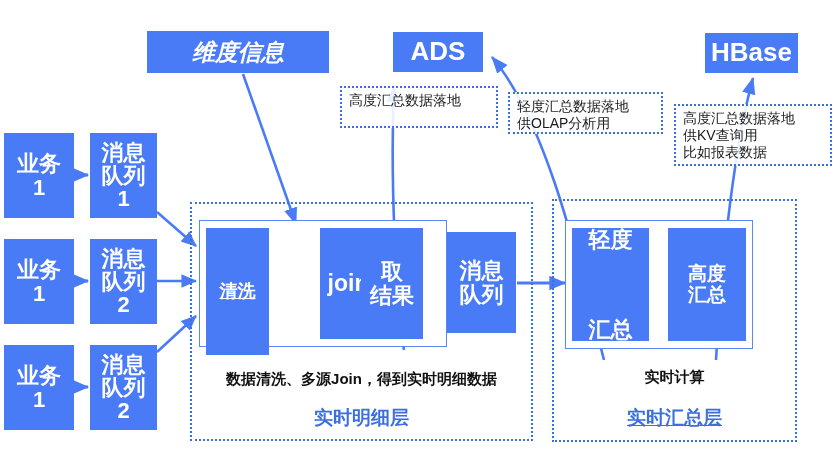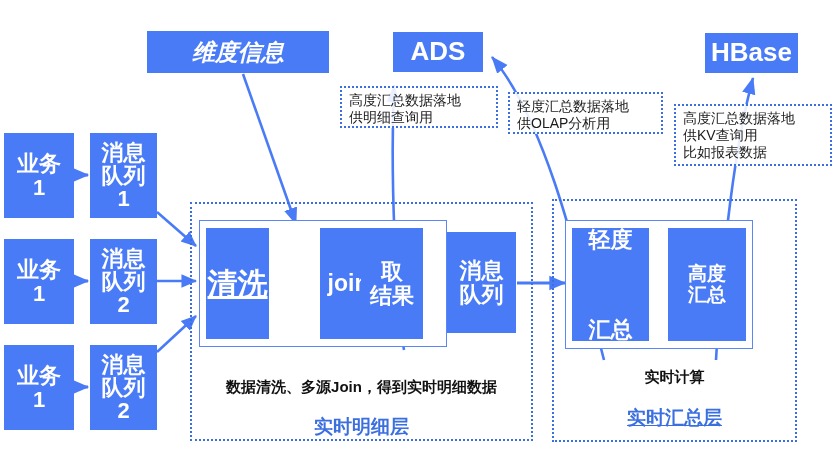--- a/index.html
+++ b/index.html
@@ -176,56 +176,55 @@
   <div class="blk" style="left:393px; top:32px; width:90px; height:40px; font-size:26px;">
     <span>ADS</span>
   </div>
 
   <div class="blk" style="left:705px; top:33px; width:93px; height:40px; font-size:26px;">
     <span>HBase</span>
   </div>
 
   <div class="note" style="left:340px; top:86px; width:158px; height:42px;">
     <span>高度汇总数据落地</span>
-    <span>供明细查询用</span>
   </div>
 
   <div class="note" style="left:508px; top:92px; width:155px; height:42px;">
     <span>轻度汇总数据落地</span>
     <span>供OLAP分析用</span>
   </div>
 
   <div class="note" style="left:674px; top:104px; width:158px; height:62px;">
     <span>高度汇总数据落地</span>
     <span>供KV查询用</span>
     <span>比如报表数据</span>
   </div>
 
   <div class="layer" style="left:190px; top:202px; width:343px; height:239px;"></div>
 
   <div class="group-frame" style="left:200px; top:221px; width:246px; height:125px;"></div>
 
-  <div class="blk" style="left:206px; top:228px; width:63px; height:111px; font-size:30px;text-decoration:underline;">
+  <div class="blk" style="left:206px; top:228px; width:63px; height:127px; font-size:18px;text-decoration:underline;">
     <span>清洗</span>
   </div>
   <div class="blk" style="left:288px; top:228px; width:56px; height:111px; font-size:23px;margin-left:32px;">
     <span>join</span>
   </div>
   <div class="blk" style="left:361px; top:228px; width:62px; height:111px; font-size:22px;">
     <span>取</span>
     <span>结果</span>
   </div>
 
   <div class="blk" style="left:447px; top:232px; width:69px; height:101px; font-size:22px;">
     <span>消息</span>
     <span>队列</span>
   </div>
 
-  <div class="layer-sub" style="left:190px; top:370px; width:343px;margin-top:8px;">数据清洗、多源Join，得到实时明细数据</div>
-  <div class="layer-caption" style="left:190px; top:414px; width:343px;">实时明细层</div>
+  <div class="layer-sub" style="left:190px; top:370px; width:343px;">数据清洗、多源Join，得到实时明细数据</div>
+  <div class="layer-caption" style="left:190px; top:405px; width:343px;">实时明细层</div>
 
   <div class="layer" style="left:552px; top:199px; width:245px; height:243px;"></div>
 
   <div class="group-frame" style="left:566px; top:221px; width:186px; height:127px;"></div>
 
   <div class="blk" style="left:572px; top:228px; width:77px; height:113px; font-size:22px;justify-content:space-between;">
     <span>轻度</span>
     <span>汇总</span>
   </div>
   <div class="blk" style="left:668px; top:228px; width:78px; height:113px; font-size:19px;">

